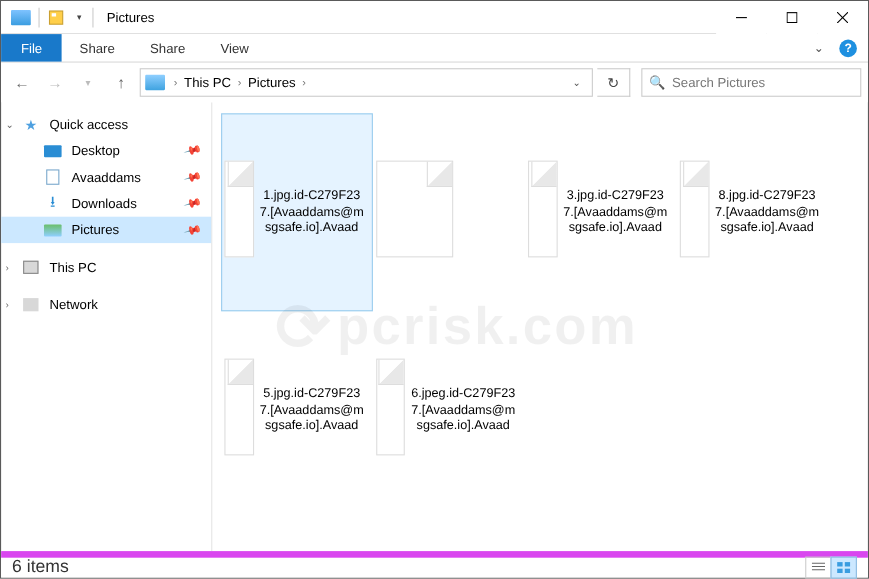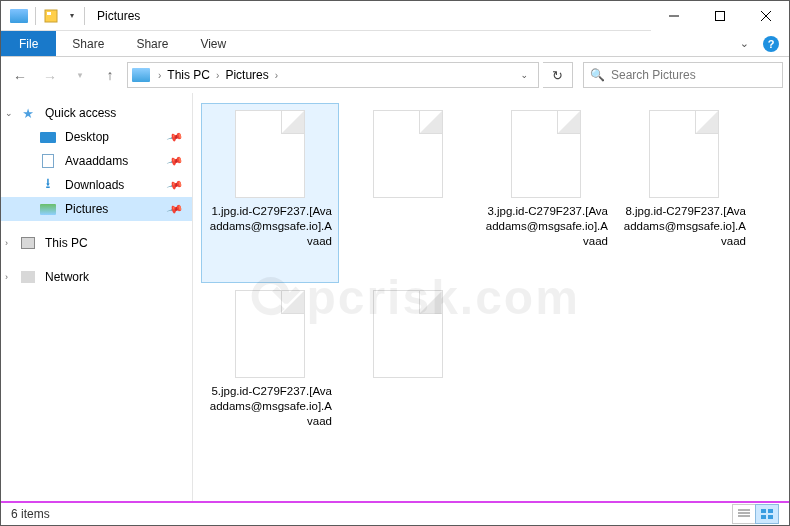--- a/index.html
+++ b/index.html
@@ -59,28 +59,28 @@
 .ico-star { color: #4ea0e0; }
 .ico-desktop { width:16px; height:11px; background:#2a8dd4; border-radius:1px; }
 .ico-doc { width:12px; height:14px; background:#fff; border:1px solid #7aa8cc; }
 .ico-dl { color:#2a8dd4; font-size:14px; }
 .ico-pic { width:16px; height:11px; background:linear-gradient(#6abf6a,#8fcfff); border-radius:1px; }
 .ico-pc { width:14px; height:12px; background:#d8d8d8; border:1px solid #888; }
 .ico-net { width:14px; height:12px; background:#d8d8d8; }
 
 
 .content { flex: 1; padding: 10px 8px; display: flex; flex-wrap: wrap; align-content: flex-start; gap: 0; overflow: auto; }
-.file { width: 138px; height: 180px; display: flex; flex-direction: column; align-items: center; padding: 6px 2px; font-size: 11.5px; text-align: right; color: #000; border: 1px solid transparent; }
+.file { width: 138px; height: 180px; display: flex; align-items: center; padding: 6px 2px; font-size: 11.5px; text-align: center; color: #000; border: 1px solid transparent; }
 .file.selected { border: 1px solid #99ccee; background: #e5f3ff; }
 .file-icon { width: 70px; height: 88px; background: #fff; border: 1px solid #ddd; position: relative; margin-bottom: 6px; }
 .file-icon::before { content: ""; position: absolute; top: 0; right: 0; width: 22px; height: 22px; background: linear-gradient(135deg, transparent 49%, #e8e8e8 51%); border-left: 1px solid #ddd; border-bottom: 1px solid #ddd; }
 .file-name { line-height: 1.3; word-break: break-all; padding: 0 4px; }
 
 
-.statusbar { height: 24px; border-top: 2px solid #d946ef; display: flex; align-items: center; font-size: 12px; padding: 0 10px; color: #333; background: #fff; }
+.statusbar { height: 24px; border-top: 6px solid #d946ef; display: flex; align-items: center; font-size: 16px; padding: 0 10px; color: #333; background: #fff; }
 .statusbar .spacer { flex: 1; }
 .view-btn { width: 24px; height: 20px; border: 1px solid #ccc; margin-left: -1px; display: flex; align-items: center; justify-content: center; font-size: 11px; }
 .view-btn.active { background: #cce8ff; border-color: #8bbbe0; }
 
 svg { display: block; }
 </style>
 </head>
 <body>
 
 <div class="window">
@@ -226,20 +226,21 @@
         <div class="file">
           <div class="file-icon"></div>
           <div class="file-name">8.jpg.id-C279F237.[Avaaddams@msgsafe.io].Avaad</div>
         </div>
         <div class="file">
           <div class="file-icon"></div>
           <div class="file-name">5.jpg.id-C279F237.[Avaaddams@msgsafe.io].Avaad</div>
         </div>
         <div class="file">
           <div class="file-icon"></div>
+          <div class="file-name">6.jpeg.id-C279F237.[Avaaddams@msgsafe.io].Avaad</div>
         </div>
       </div>
 
   </div>
 
   <div class="statusbar">
     <span>6 items</span>
     <div class="spacer"></div>
     <div class="view-btn">
       <svg width="12" height="10">

